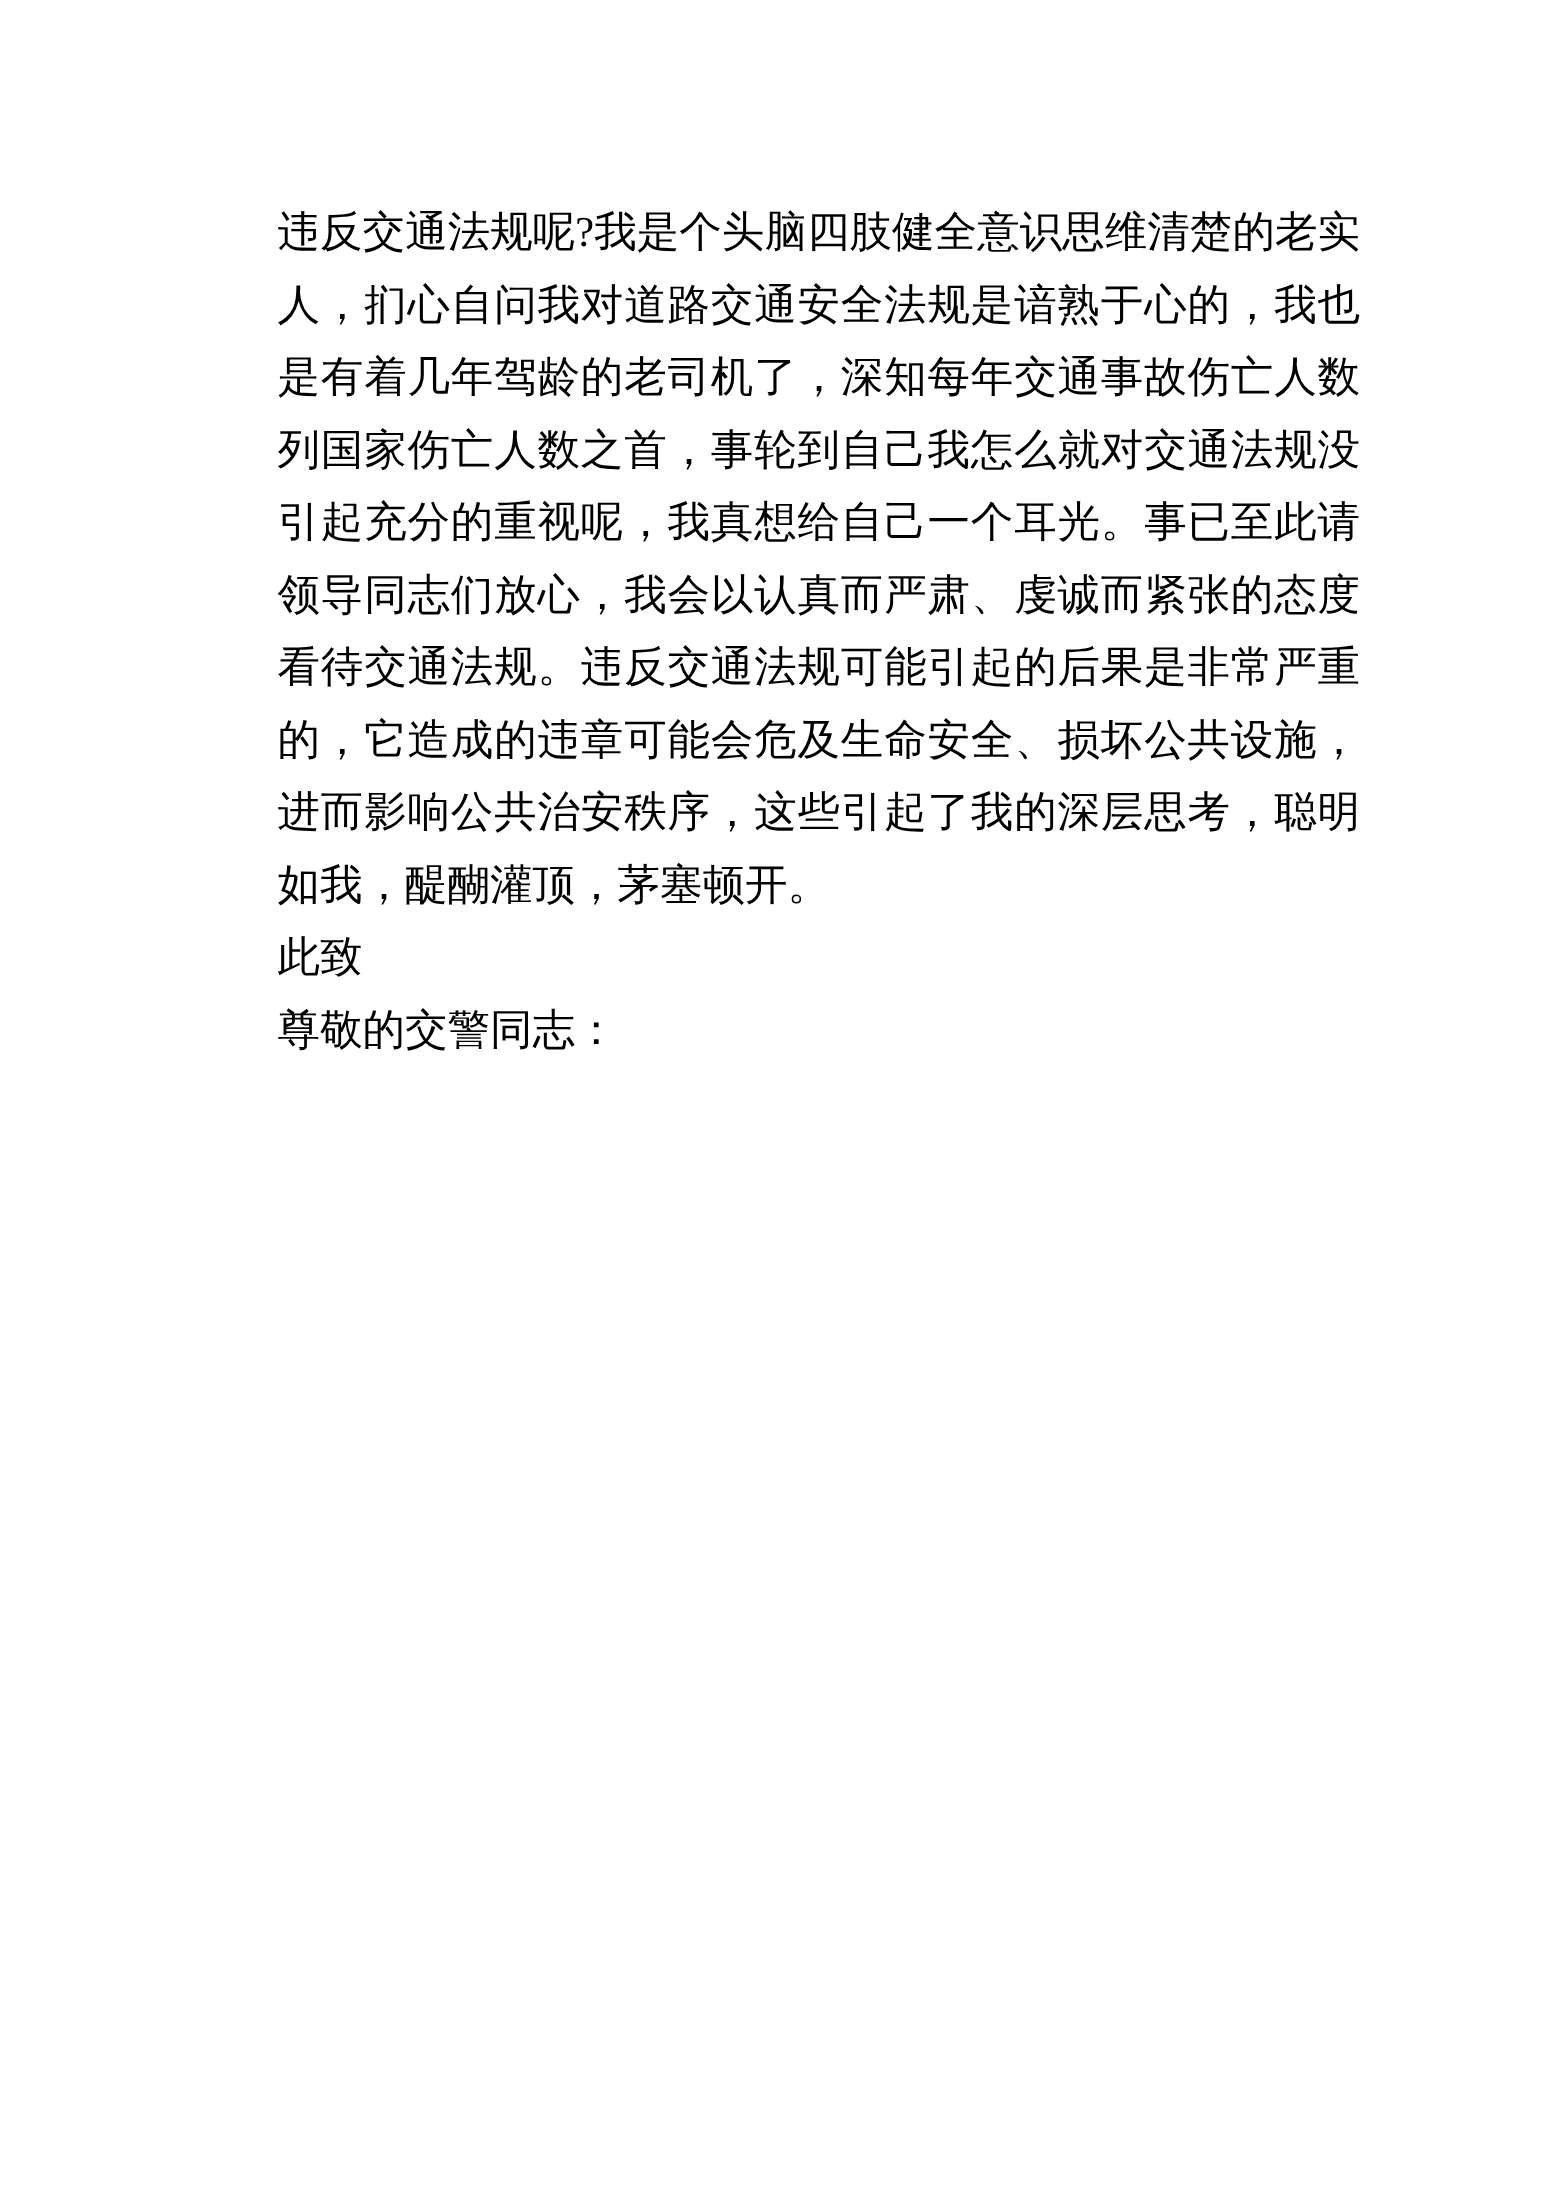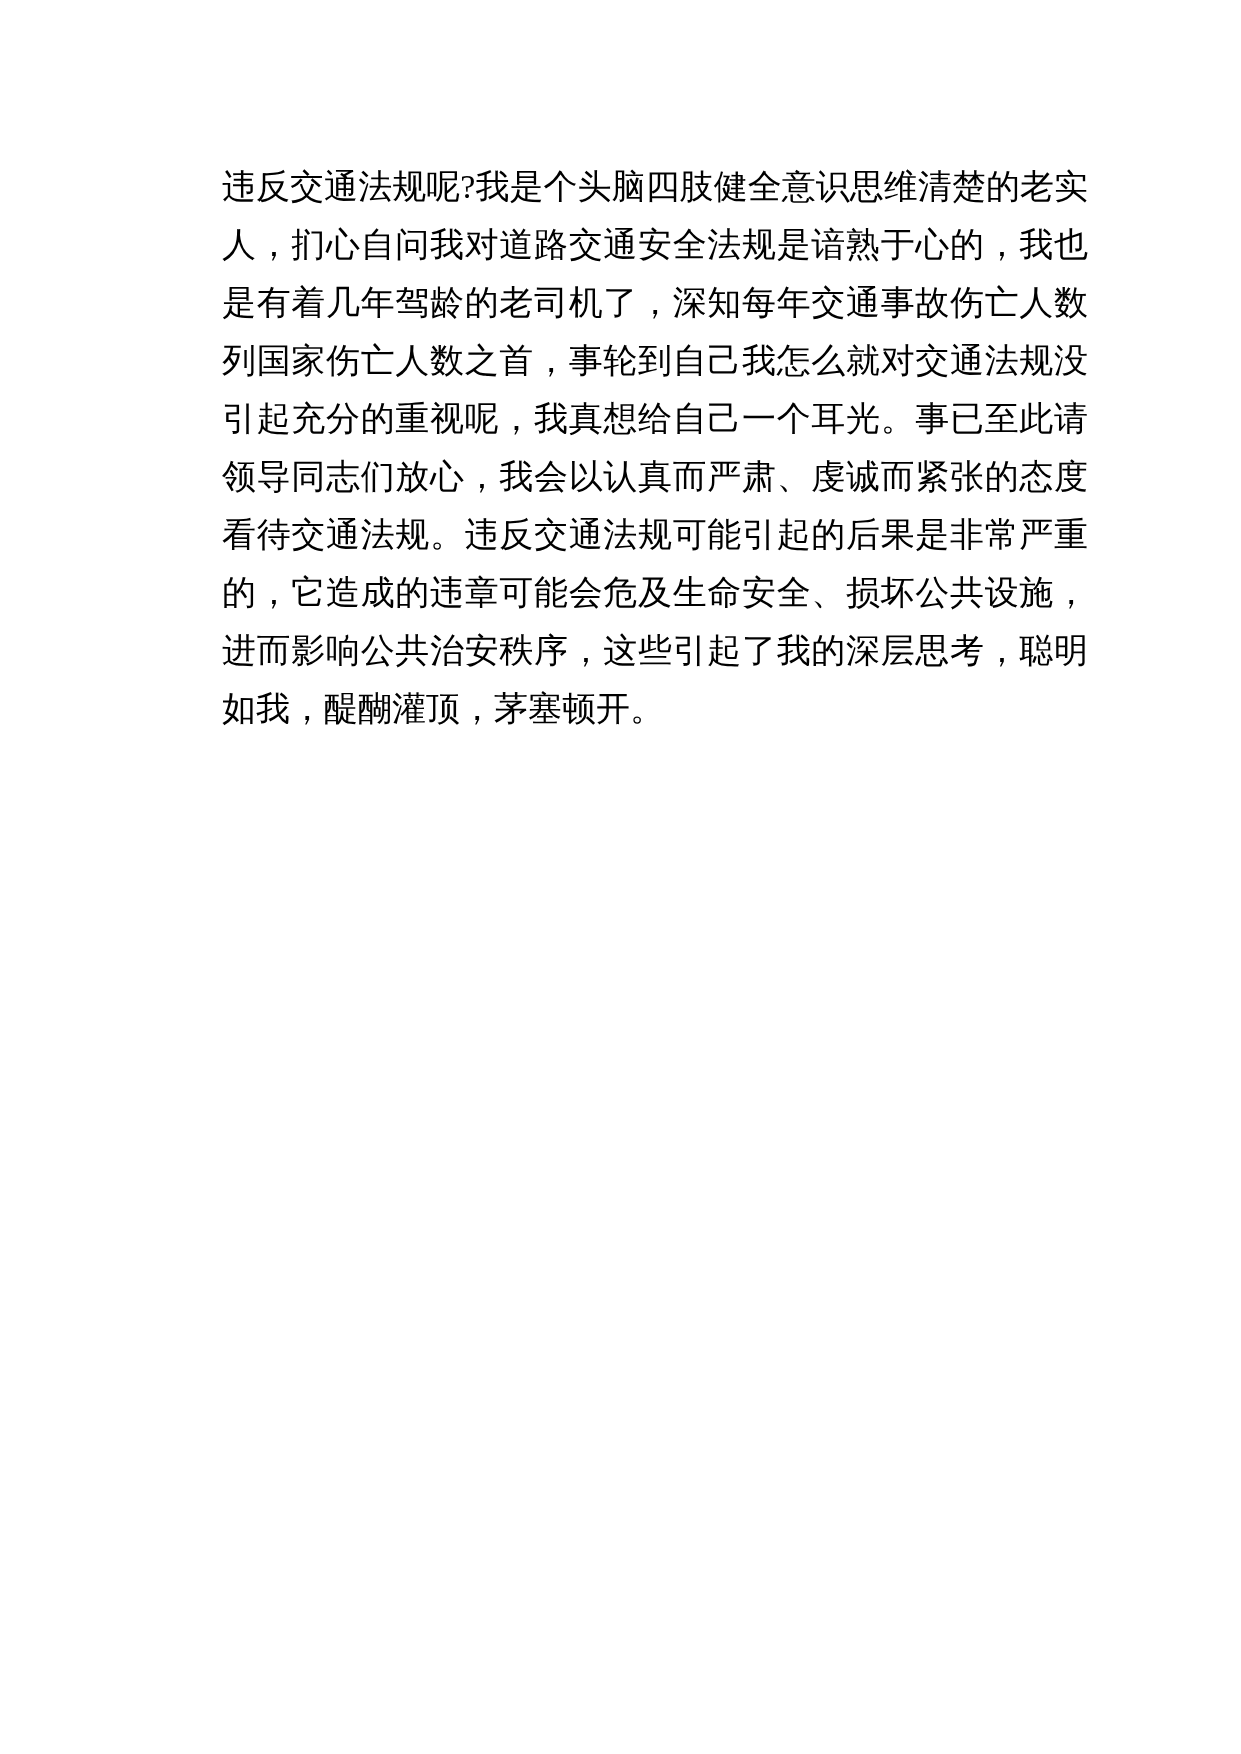--- a/index.html
+++ b/index.html
@@ -37,14 +37,16 @@
   .para.indent {
     text-indent: 2em;
   }
 </style>
 </head>
 <body>
 
 <div class="page">
   <div class="content">
     <p class="para">违反交通法规呢?我是个头脑四肢健全意识思维清楚的老实人，扪心自问我对道路交通安全法规是谙熟于心的，我也是有着几年驾龄的老司机了，深知每年交通事故伤亡人数列国家伤亡人数之首，事轮到自己我怎么就对交通法规没引起充分的重视呢，我真想给自己一个耳光。事已至此请领导同志们放心，我会以认真而严肃、虔诚而紧张的态度看待交通法规。违反交通法规可能引起的后果是非常严重的，它造成的违章可能会危及生命安全、损坏公共设施，进而影响公共治安秩序，这些引起了我的深层思考，聪明如我，醍醐灌顶，茅塞顿开。</p>
+    <p class="para">此致</p>
+    <p class="para">尊敬的交警同志：</p>
   </div>
 </div>
 
 </body></html>

